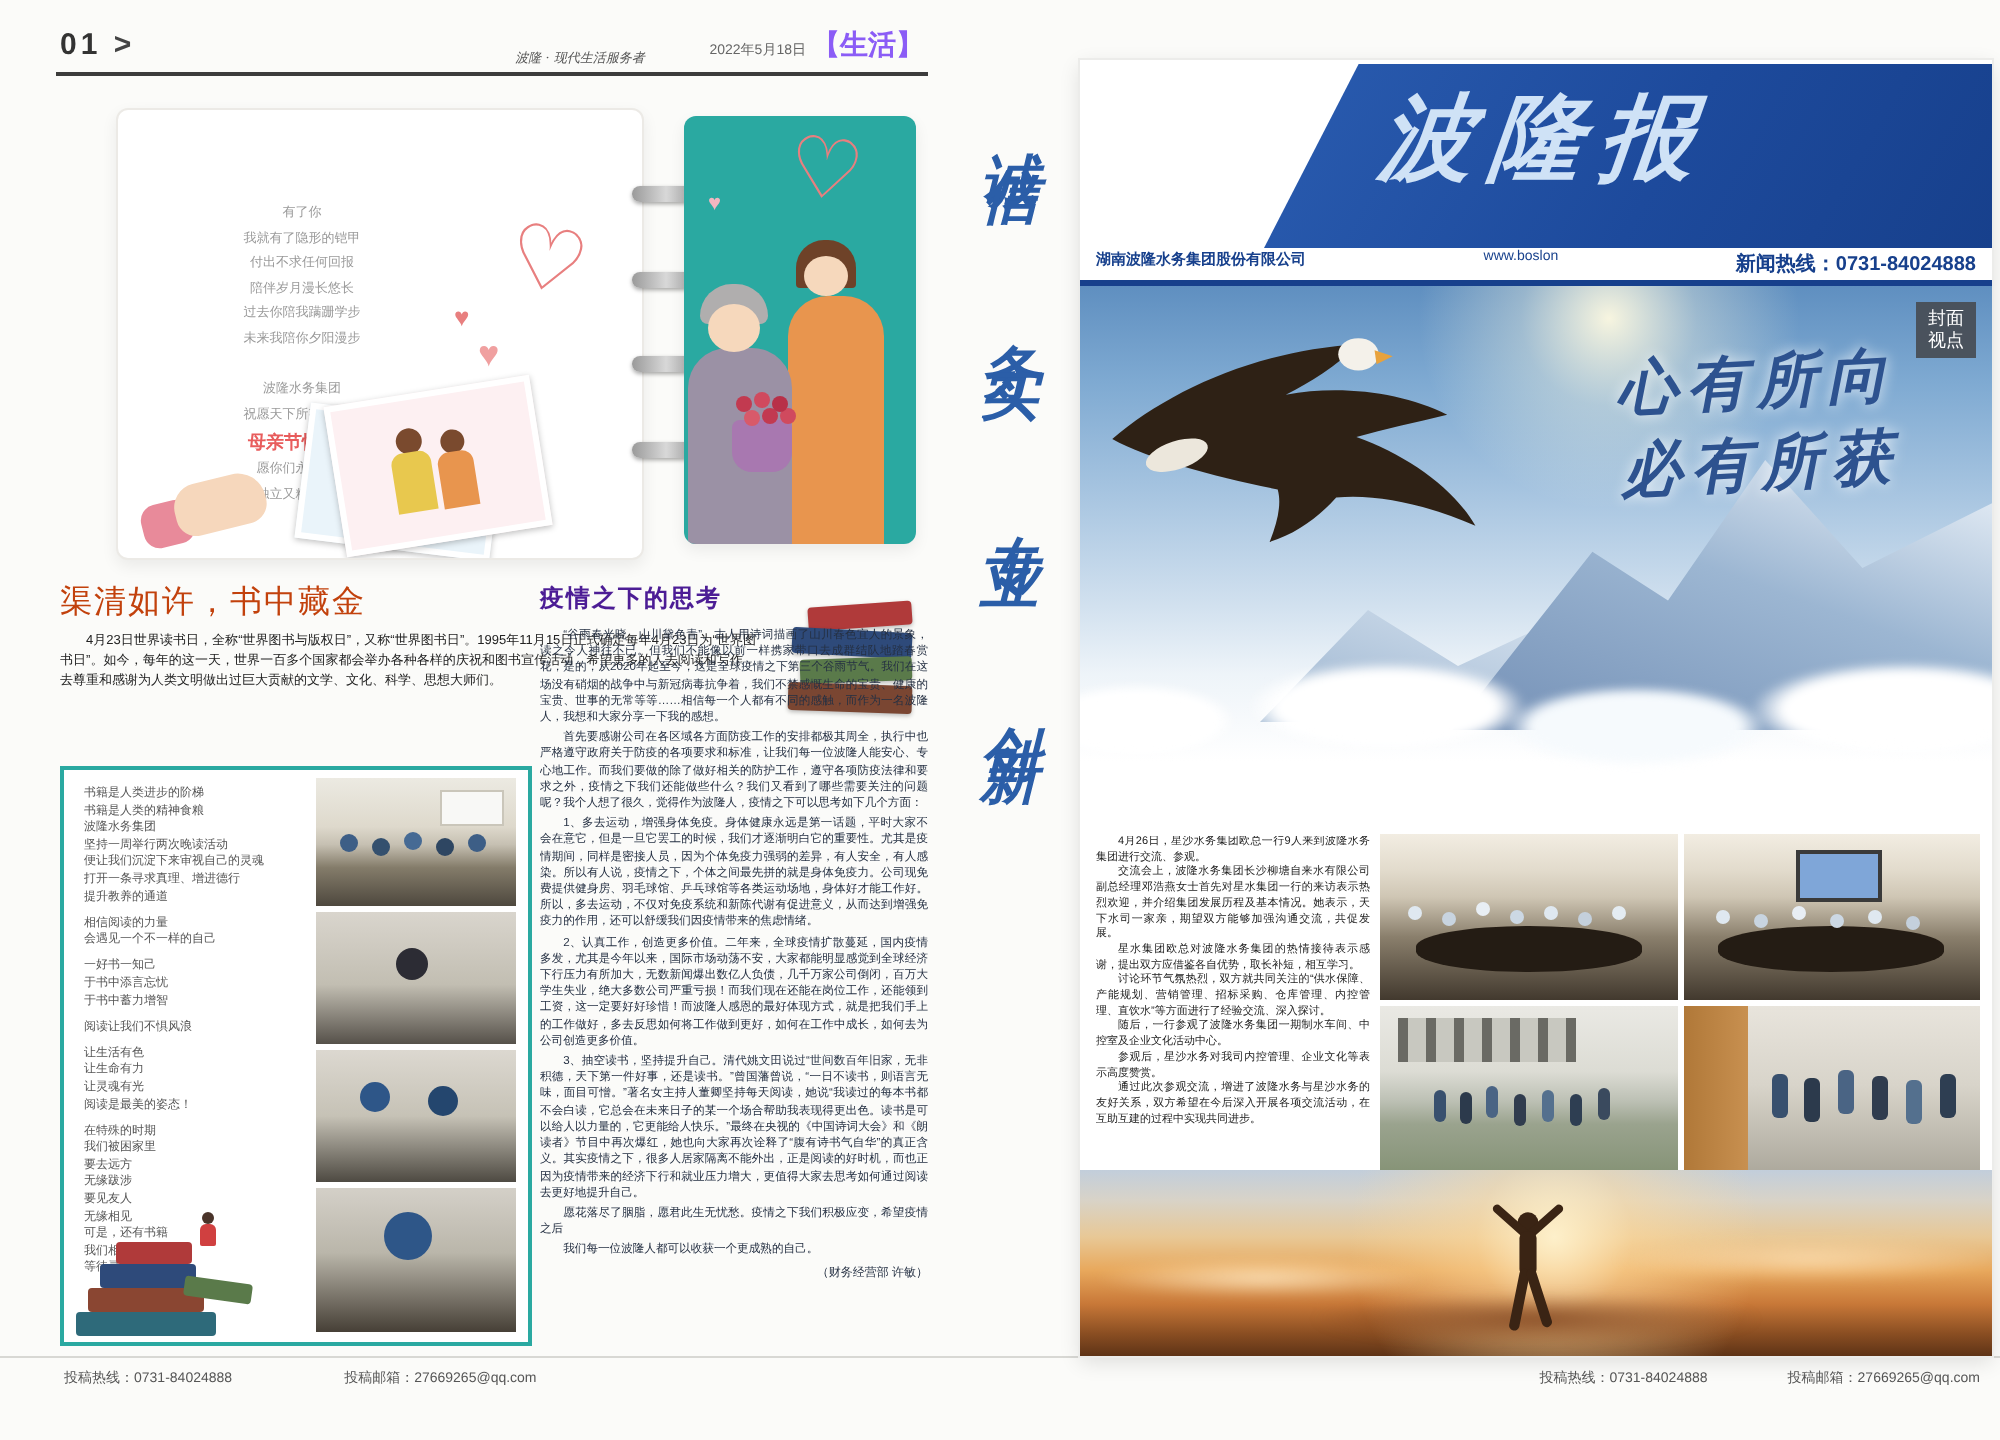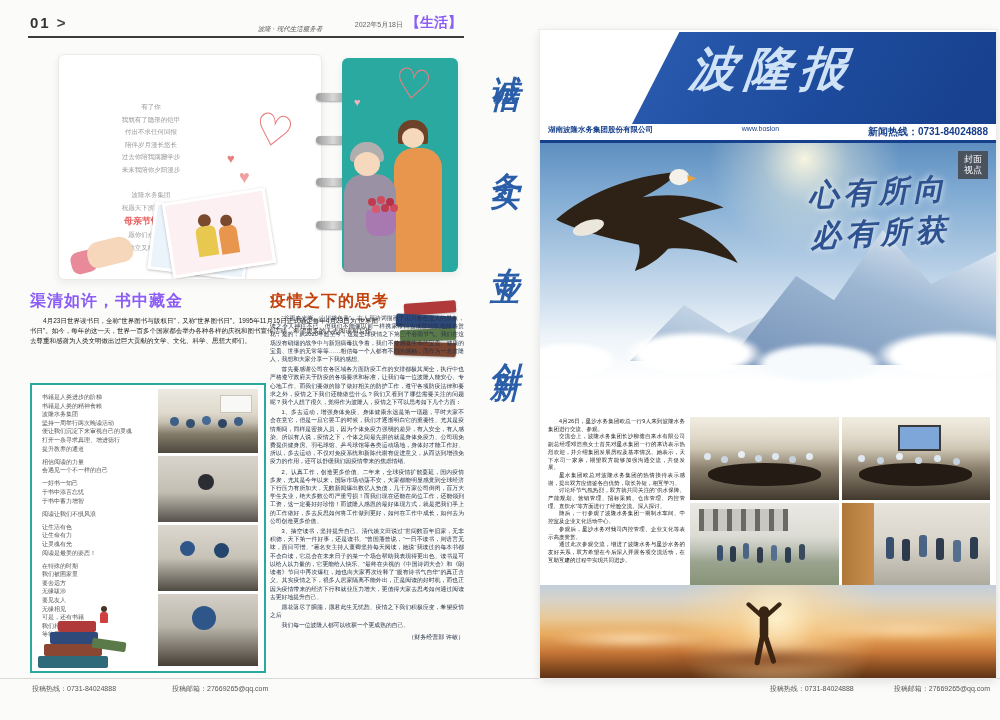--- a/index.html
+++ b/index.html
@@ -48,21 +48,21 @@
   #d-hair{position:absolute;left:56px;top:62px;width:30px;height:24px;background:#6e4228;border-radius:14px 14px 2px 2px}
   #d-face{position:absolute;left:60px;top:70px;width:22px;height:20px;background:#f6d8bc;border-radius:50%}
   #d-body{position:absolute;left:52px;top:90px;width:48px;height:124px;background:#e8954e;border-radius:20px 20px 0 0}
   #m-hair{position:absolute;left:8px;top:84px;width:34px;height:20px;background:#b0aeae;border-radius:16px 16px 4px 4px}
   #m-face{position:absolute;left:12px;top:94px;width:26px;height:24px;background:#f6d8bc;border-radius:50%}
   #m-body{position:absolute;left:2px;top:116px;width:52px;height:98px;background:#9b91a5;border-radius:20px 20px 0 0}
   #bq-wrap{position:absolute;left:24px;top:152px;width:30px;height:26px;background:#a878b0;border-radius:4px 4px 10px 10px}
   #bq-flowers{position:absolute;left:26px;top:140px;width:8px;height:8px;border-radius:50%;background:#c23a50;
       box-shadow:9px -2px 0 #d04a5e,18px 0 0 #b83048,4px 7px 0 #d85a6a,13px 6px 0 #c23a50,22px 6px 0 #d04a5e}
   
-  #a1-title{position:absolute;left:30px;top:291px;font-size:16px;font-weight:700;color:#8b5cf6;letter-spacing:1px}
+  #a1-title{position:absolute;left:30px;top:291px;font-size:16px;font-weight:400;color:#c2410c;letter-spacing:1px}
   #a1-intro{position:absolute;left:30px;top:316px;width:348px;font-size:6.5px;line-height:10px;color:#222;
             text-align:justify;text-indent:13px}
   #books1{position:absolute;left:386px;top:300px;width:76px;height:68px}
   .bk{position:absolute;border-radius:2px;box-shadow:0 1px 2px rgba(0,0,0,.25)}
   #bk1{left:18px;top:2px;width:52px;height:12px;background:#b03a3a;transform:rotate(-4deg)}
   #bk2{left:10px;top:15px;width:60px;height:13px;background:#2e4a7a;transform:rotate(3deg)}
   #bk3{left:14px;top:29px;width:56px;height:12px;background:#5a7a4a;transform:rotate(-2deg)}
   #bk4{left:8px;top:42px;width:62px;height:14px;background:#7a4632;transform:rotate(2deg)}
   #readbox{position:absolute;left:30px;top:383px;width:232px;height:286px;border:2px solid #2aa9a1;background:#fff}
   #readbox-lines{position:absolute;left:10px;top:8px;width:112px;font-size:6px;line-height:8.6px;color:#555}
@@ -82,21 +82,21 @@
   #books2{position:absolute;left:34px;top:612px;width:100px;height:60px;z-index:5}
   .bk2r{position:absolute;border-radius:2px}
   #s1{left:4px;top:44px;width:70px;height:12px;background:#2e6a7a}
   #s2{left:10px;top:32px;width:58px;height:12px;background:#8a4632}
   #s3{left:16px;top:20px;width:48px;height:12px;background:#2e4a7a}
   #s4{left:24px;top:9px;width:38px;height:11px;background:#b03a3a}
   #s5{left:58px;top:28px;width:34px;height:10px;background:#5a7a4a;transform:rotate(8deg)}
   #girl-dress{position:absolute;left:66px;top:0;width:8px;height:11px;background:#d04040;border-radius:3px 3px 1px 1px}
   #girl-head{position:absolute;left:67px;top:-6px;width:6px;height:6px;border-radius:50%;background:#4a342a}
   
-  #a2-title{position:absolute;left:270px;top:291px;font-size:16px;font-weight:800;color:#c2410c;letter-spacing:1px}
+  #a2-title{position:absolute;left:270px;top:291px;font-size:12px;font-weight:800;color:#4c1d95;letter-spacing:1px}
   #a2-body{position:absolute;left:270px;top:314px;width:194px;height:356px;overflow:hidden;
            font-size:5.8px;line-height:8.2px;color:#253043;text-align:justify}
   #a2-body p{margin:0 0 2px;text-indent:11.6px}
   #a2-byline{text-align:right;font-size:6px;color:#253043;margin-top:3px}
   
   #rule-bottom{position:absolute;left:0;top:678px;width:1000px;height:1px;background:#d8d8d4}
   #lfooter{position:absolute;left:32px;top:684px;display:flex;gap:56px;font-size:7px;color:#555}
   #rfooter{position:absolute;left:690px;top:684px;width:300px;display:flex;justify-content:flex-end;gap:40px;font-size:7px;color:#555}
   
   #gutter{position:absolute;left:482px;top:52px;width:46px;display:flex;flex-direction:column;gap:80px;align-items:center}

